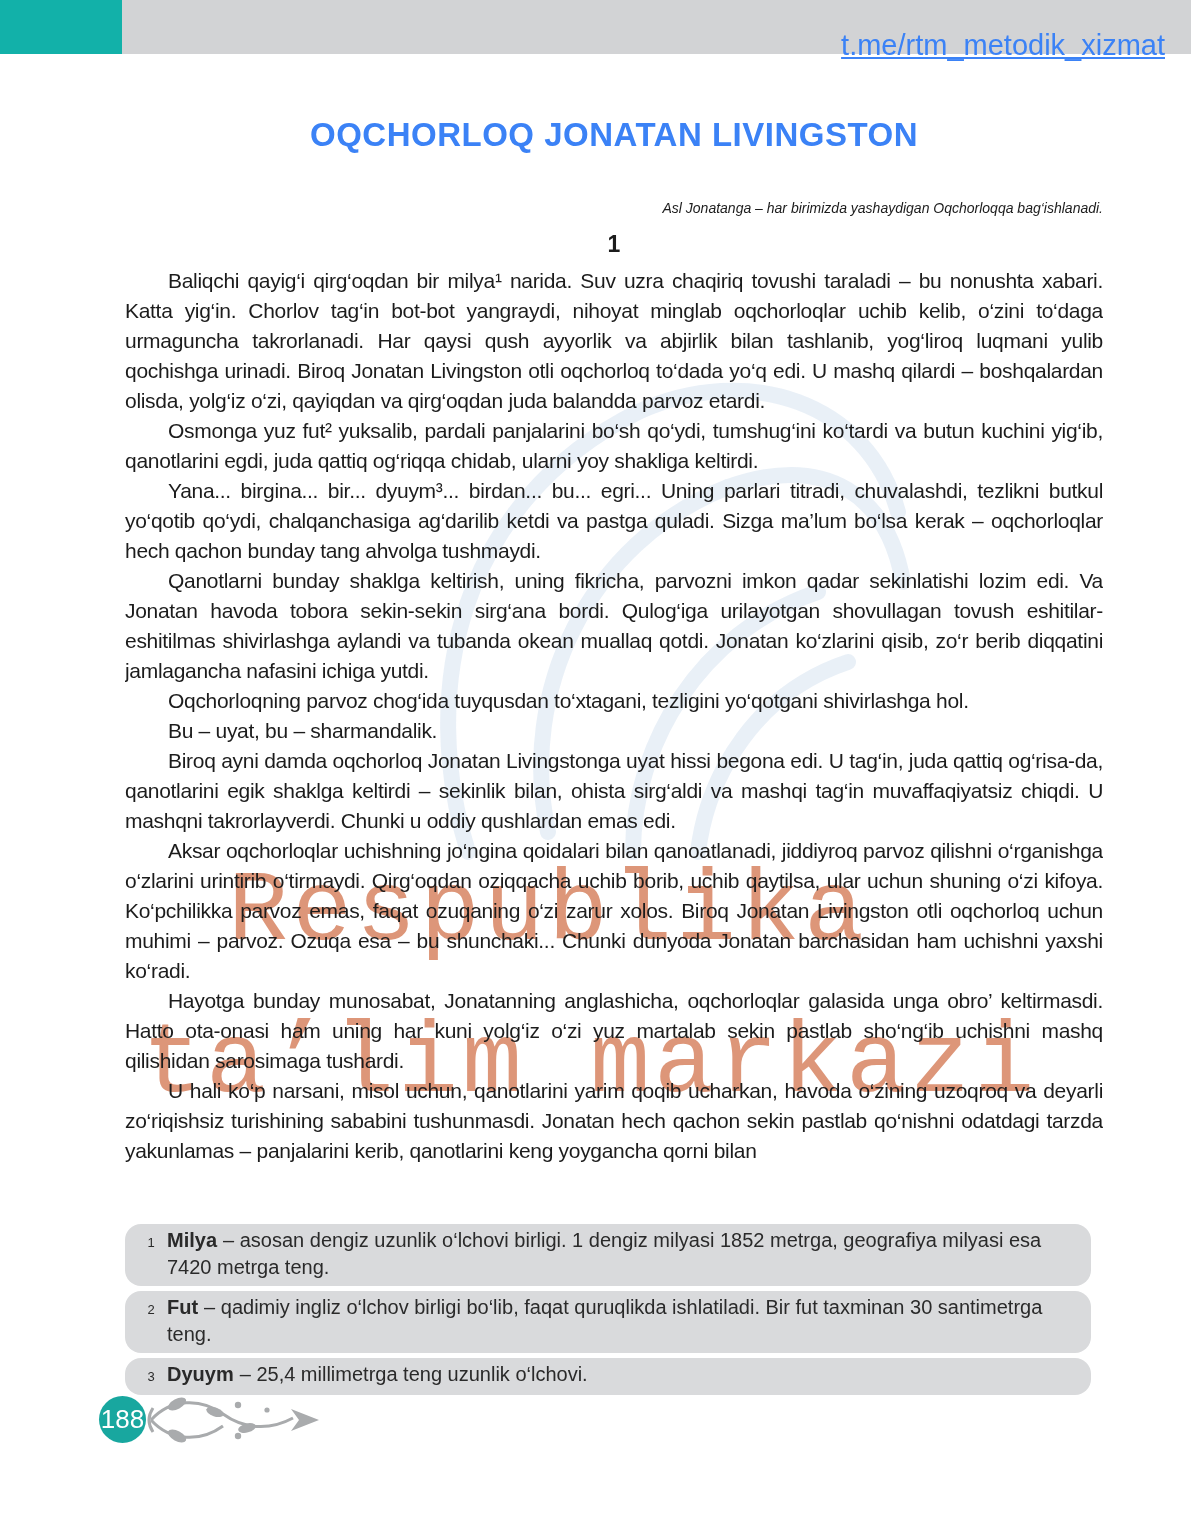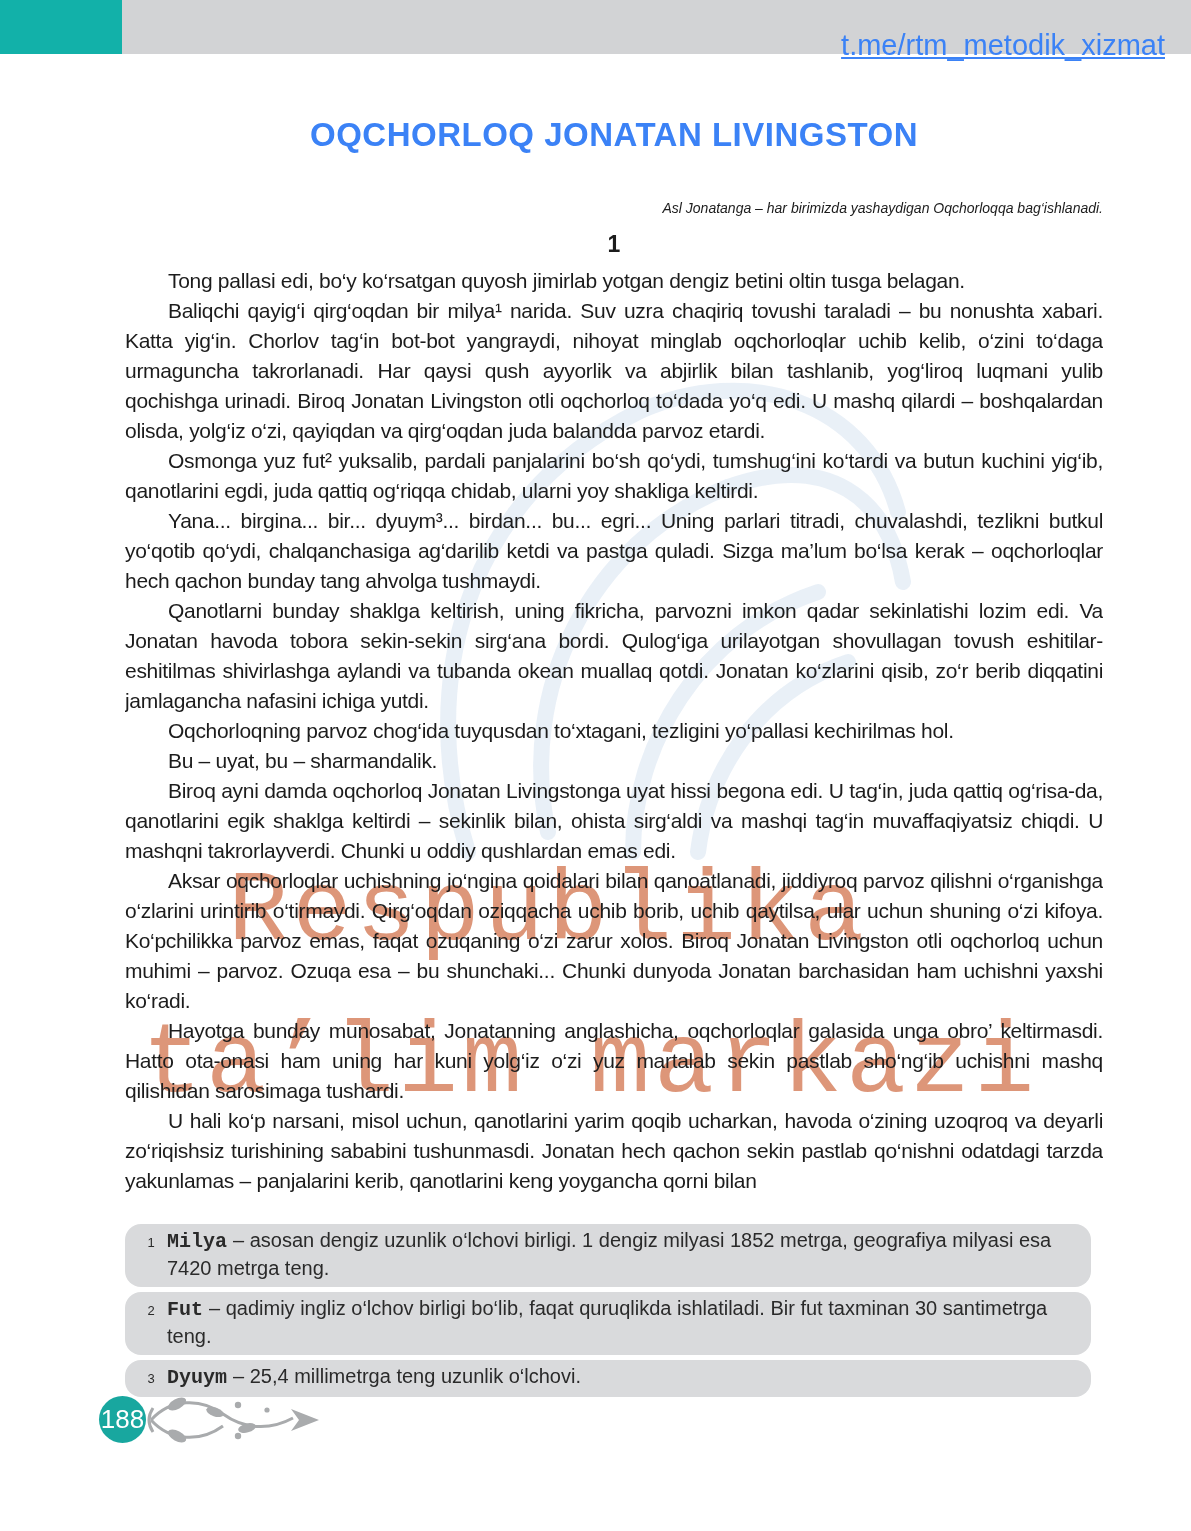--- a/index.html
+++ b/index.html
@@ -41,21 +41,21 @@
   .body-text p{margin:0;text-indent:43px;}
   
   .footnotes{position:absolute;top:1224px;left:125px;width:966px;z-index:1;}
   .footnote{
     display:flex;background:#d9dadc;border-radius:16px;
     margin-bottom:5px;padding:3px 18px 5px 10px;
     font-size:20px;line-height:27px;color:#2a2a2a;
   }
   .fn-num{flex:none;width:32px;text-align:center;font-size:13px;padding-top:2px;}
   .fn-body{flex:1;}
-  .fn-term{font-weight:bold;margin-right:6px;font-family:Liberation Mono, monospace;}
+  .fn-term{font-weight:bold;margin-right:6px;}
   
   .page-badge{
     position:absolute;left:99px;top:1396px;width:47px;height:47px;border-radius:50%;
     background:#18a79f;color:#ffffff;z-index:2;
     display:flex;align-items:center;justify-content:center;font-size:26px;
   }
   .flourish{position:absolute;left:143px;top:1390px;z-index:1;}
 </style>
 </head>
 <body>
@@ -77,26 +77,25 @@
     </g>
   </svg>
   <div class="wm-text wm-line1">Respublika</div>
   <div class="wm-text wm-line2">ta’lim markazi</div>
 
   <div class="title">OQCHORLOQ JONATAN LIVINGSTON</div>
   <div class="dedication">Asl Jonatanga – har birimizda yashaydigan Oqchorloqqa bag‘ishlanadi.</div>
   <div class="section-num">1</div>
 
   <div class="body-text">
-    <p>Tong pallasi edi, bo‘y ko‘rsatgan quyosh jimirlab yotgan dengiz betini oltin tusga belagan.</p>
     <p>Baliqchi qayig‘i qirg‘oqdan bir milya¹ narida. Suv uzra chaqiriq tovushi taraladi – bu nonushta xabari. Katta yig‘in. Chorlov tag‘in bot-bot yangraydi, nihoyat minglab oqchorloqlar uchib kelib, o‘zini to‘daga urmaguncha takrorlanadi. Har qaysi qush ayyorlik va abjirlik bilan tashlanib, yog‘liroq luqmani yulib qochishga urinadi. Biroq Jonatan Livingston otli oqchorloq to‘dada yo‘q edi. U mashq qilardi – boshqalardan olisda, yolg‘iz o‘zi, qayiqdan va qirg‘oqdan juda balandda parvoz etardi.</p>
     <p>Osmonga yuz fut² yuksalib, pardali panjalarini bo‘sh qo‘ydi, tumshug‘ini ko‘tardi va butun kuchini yig‘ib, qanotlarini egdi, juda qattiq og‘riqqa chidab, ularni yoy shakliga keltirdi.</p>
     <p>Yana... birgina... bir... dyuym³... birdan... bu... egri... Uning parlari titradi, chuvalashdi, tezlikni butkul yo‘qotib qo‘ydi, chalqanchasiga ag‘darilib ketdi va pastga quladi. Sizga ma’lum bo‘lsa kerak – oqchorloqlar hech qachon bunday tang ahvolga tushmaydi.</p>
     <p>Qanotlarni bunday shaklga keltirish, uning fikricha, parvozni imkon qadar sekinlatishi lozim edi. Va Jonatan havoda tobora sekin-sekin sirg‘ana bordi. Qulog‘iga urilayotgan shovullagan tovush eshitilar-eshitilmas shivirlashga aylandi va tubanda okean muallaq qotdi. Jonatan ko‘zlarini qisib, zo‘r berib diqqatini jamlagancha nafasini ichiga yutdi.</p>
-    <p>Oqchorloqning parvoz chog‘ida tuyqusdan to‘xtagani, tezligini yo‘pallasi kechirilmas hol.</p>
+    <p>Oqchorloqning parvoz chog‘ida tuyqusdan to‘xtagani, tezligini yo‘qotgani shivirlashga hol.</p>
     <p>Bu – uyat, bu – sharmandalik.</p>
     <p>Biroq ayni damda oqchorloq Jonatan Livingstonga uyat hissi begona edi. U tag‘in, juda qattiq og‘risa-da, qanotlarini egik shaklga keltirdi – sekinlik bilan, ohista sirg‘aldi va mashqi tag‘in muvaffaqiyatsiz chiqdi. U mashqni takrorlayverdi. Chunki u oddiy qushlardan emas edi.</p>
     <p>Aksar oqchorloqlar uchishning jo‘ngina qoidalari bilan qanoatlanadi, jiddiyroq parvoz qilishni o‘rganishga o‘zlarini urintirib o‘tirmaydi. Qirg‘oqdan oziqqacha uchib borib, uchib qaytilsa, ular uchun shuning o‘zi kifoya. Ko‘pchilikka parvoz emas, faqat ozuqaning o‘zi zarur xolos. Biroq Jonatan Livingston otli oqchorloq uchun muhimi – parvoz. Ozuqa esa – bu shunchaki... Chunki dunyoda Jonatan barchasidan ham uchishni yaxshi ko‘radi.</p>
     <p>Hayotga bunday munosabat, Jonatanning anglashicha, oqchorloqlar galasida unga obro’ keltirmasdi. Hatto ota-onasi ham uning har kuni yolg‘iz o‘zi yuz martalab sekin pastlab sho‘ng‘ib uchishni mashq qilishidan sarosimaga tushardi.</p>
     <p>U hali ko‘p narsani, misol uchun, qanotlarini yarim qoqib ucharkan, havoda o‘zining uzoqroq va deyarli zo‘riqishsiz turishining sababini tushunmasdi. Jonatan hech qachon sekin pastlab qo‘nishni odatdagi tarzda yakunlamas – panjalarini kerib, qanotlarini keng yoygancha qorni bilan</p>
   </div>
 
   <div class="footnotes">
     <div class="footnote">
       <span class="fn-num">1</span>

